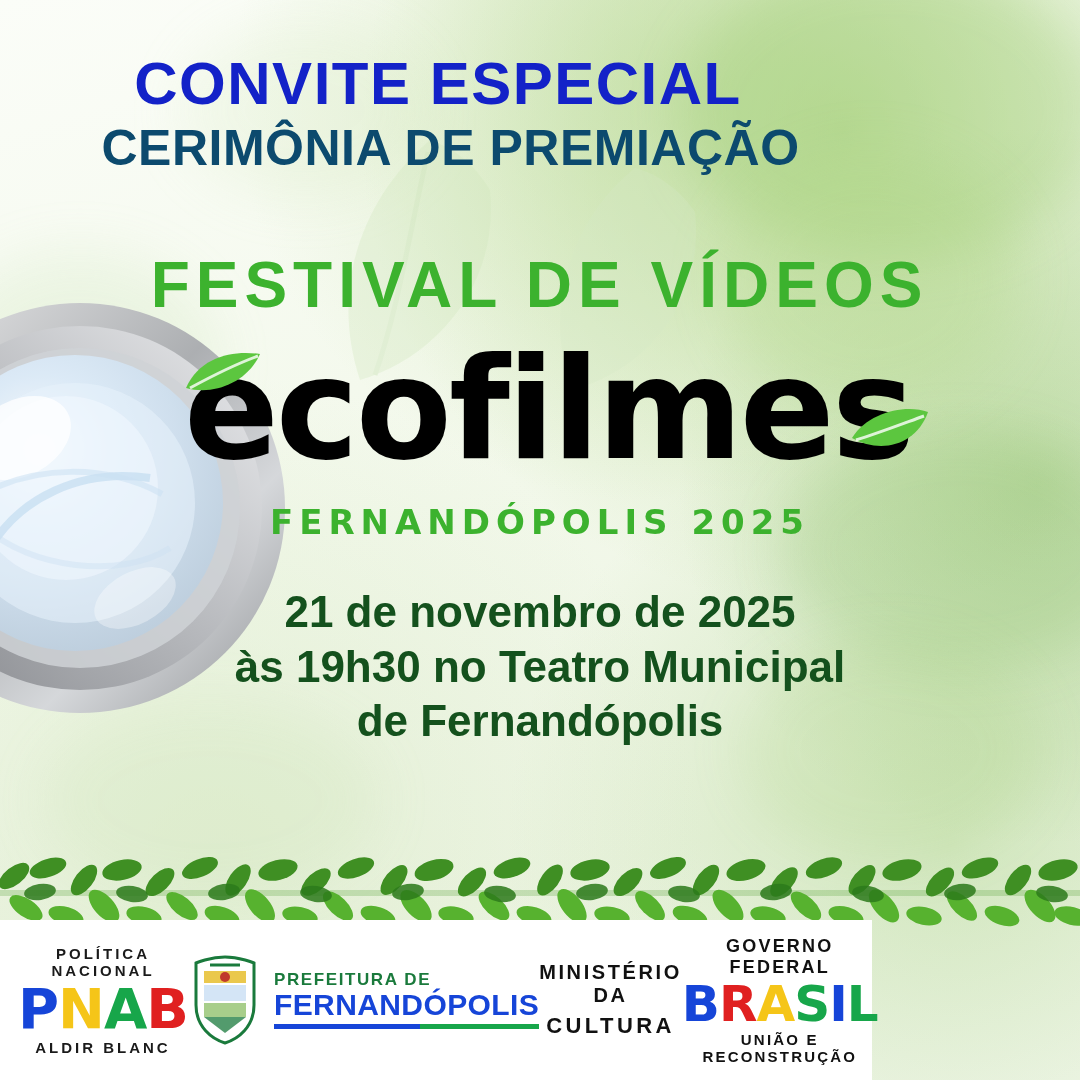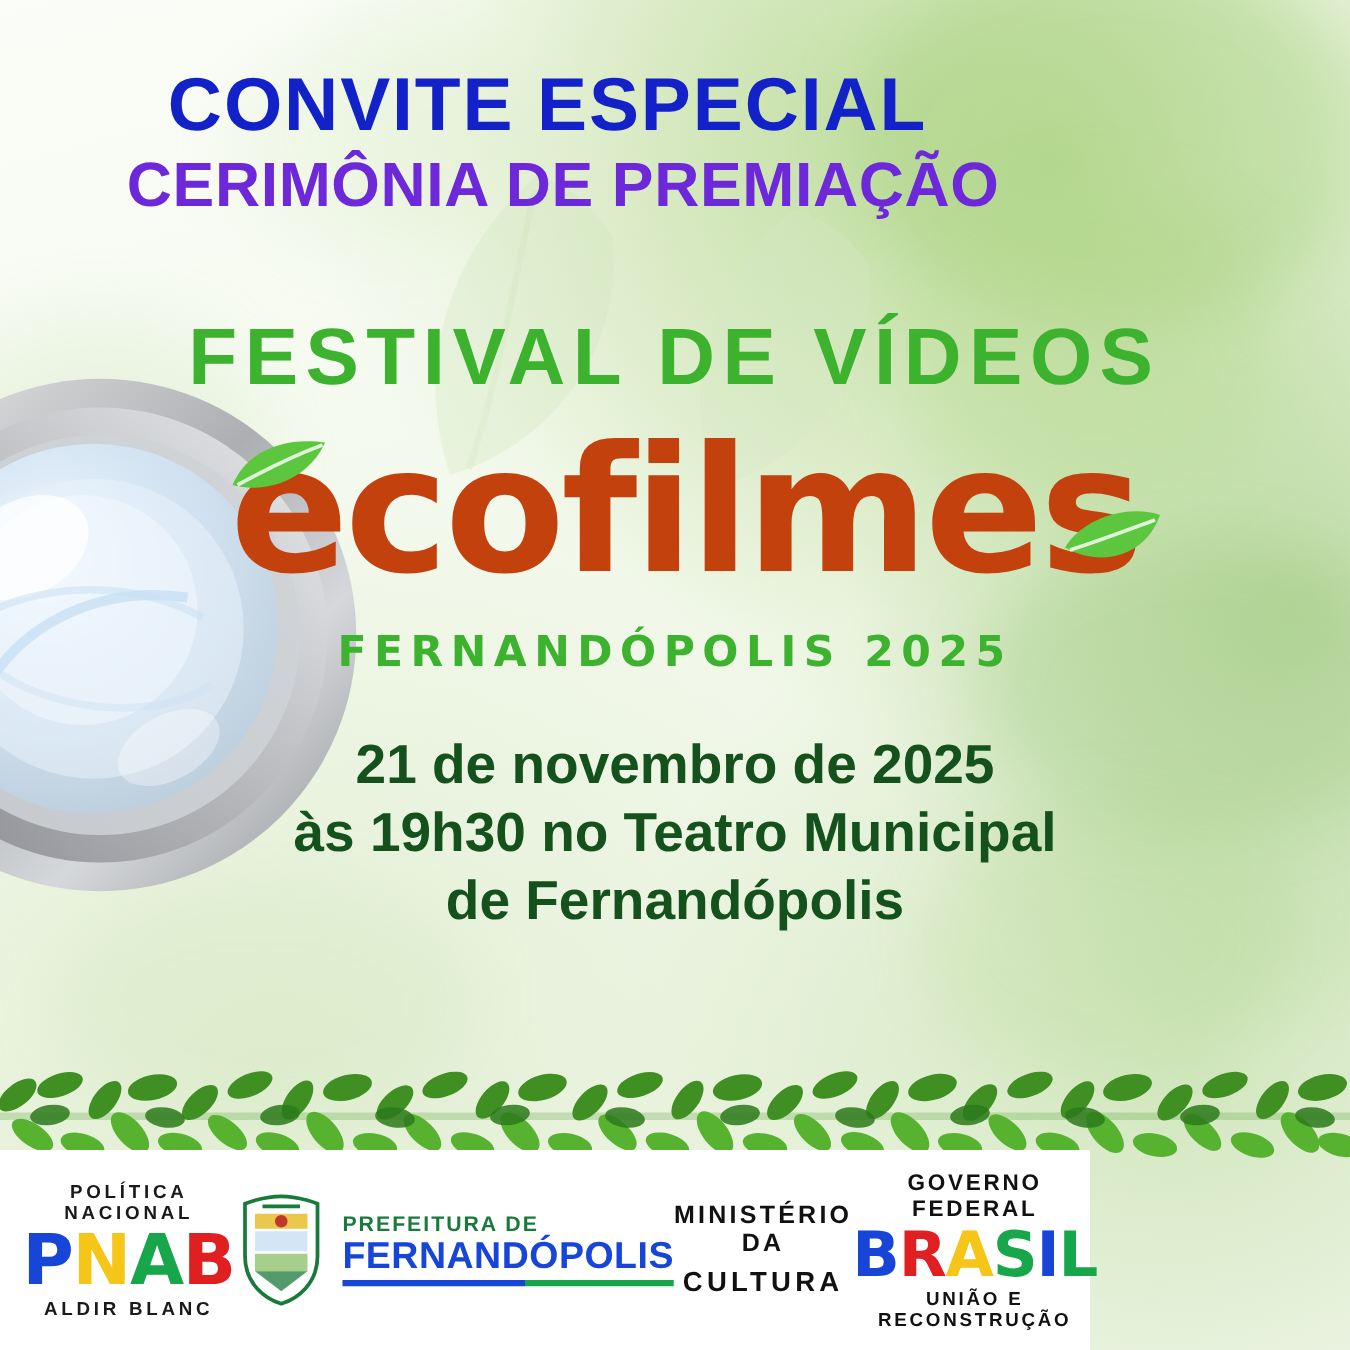--- a/index.html
+++ b/index.html
@@ -80,21 +80,21 @@
     letter-spacing: 1.5px;
     color: #1322c8;
     line-height: 1.05;
     font-family: "Liberation Sans", sans-serif;
   }
   .head-2 {
     margin-top: 6px;
     font-size: 50px;
     font-weight: bold;
     letter-spacing: 0.5px;
-    color: #6d28d9;
+    color: #0c4a6e;
     line-height: 1.1;
     margin-left: 25px;
   }
 
   
   .fest-title {
     position: absolute;
     top: 248px;
     left: 0;
     width: 1079px;
@@ -111,21 +111,21 @@
     top: 340px;
     left: 0;
     width: 1080px;
     text-align: center;
     z-index: 6;
   }
   .brand-word {
     font-size: 140px;
     line-height: 1;
     font-weight: bold;
-    color: #c2410c;
+    color: #000000;
     letter-spacing: -3px;
     font-family: "DejaVu Sans", sans-serif;
     margin-left: 16px;
   }
   .brand-sub {
     margin-top: 22px;
     font-size: 34px;
     letter-spacing: 6px;
     font-weight: bold;
     color: #3cb22e;

